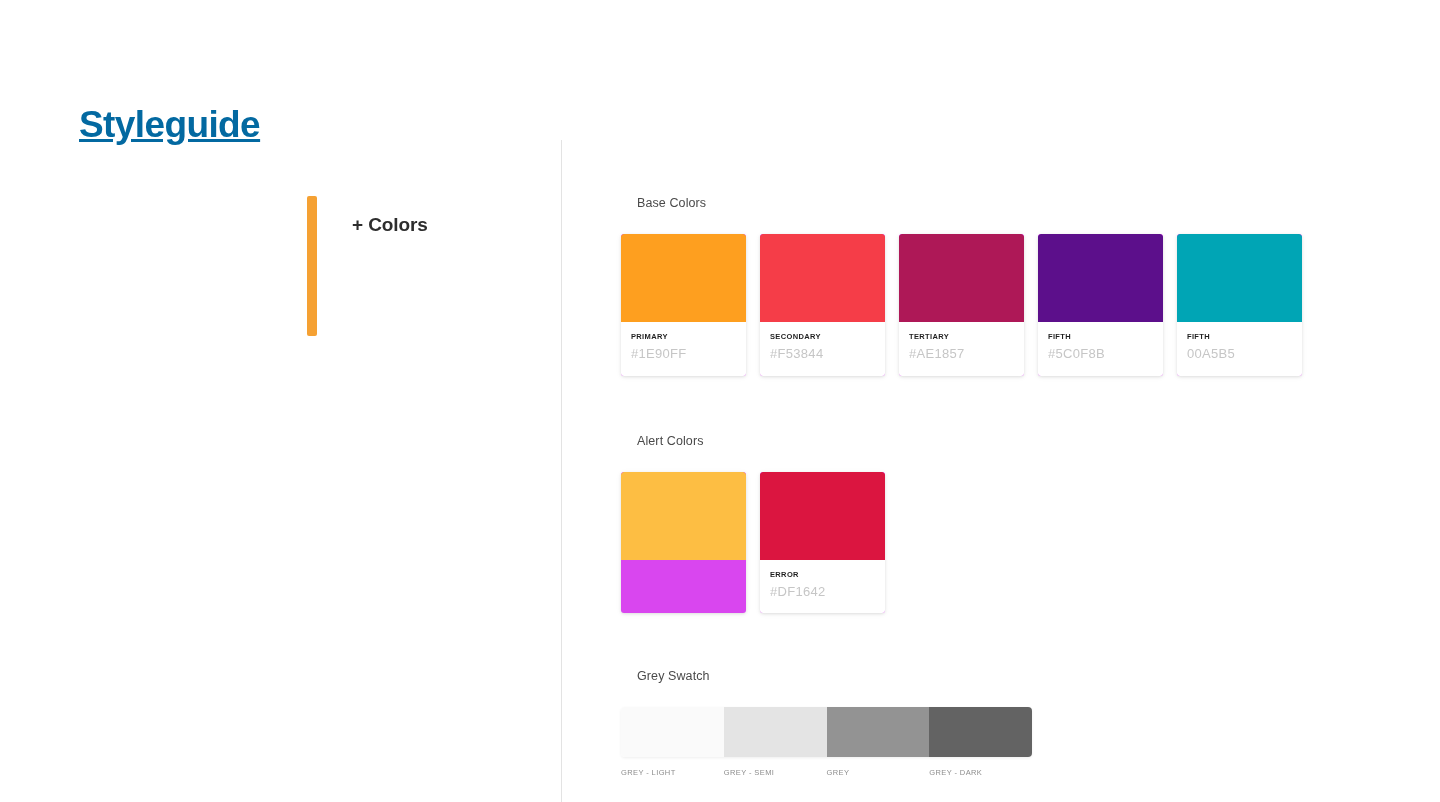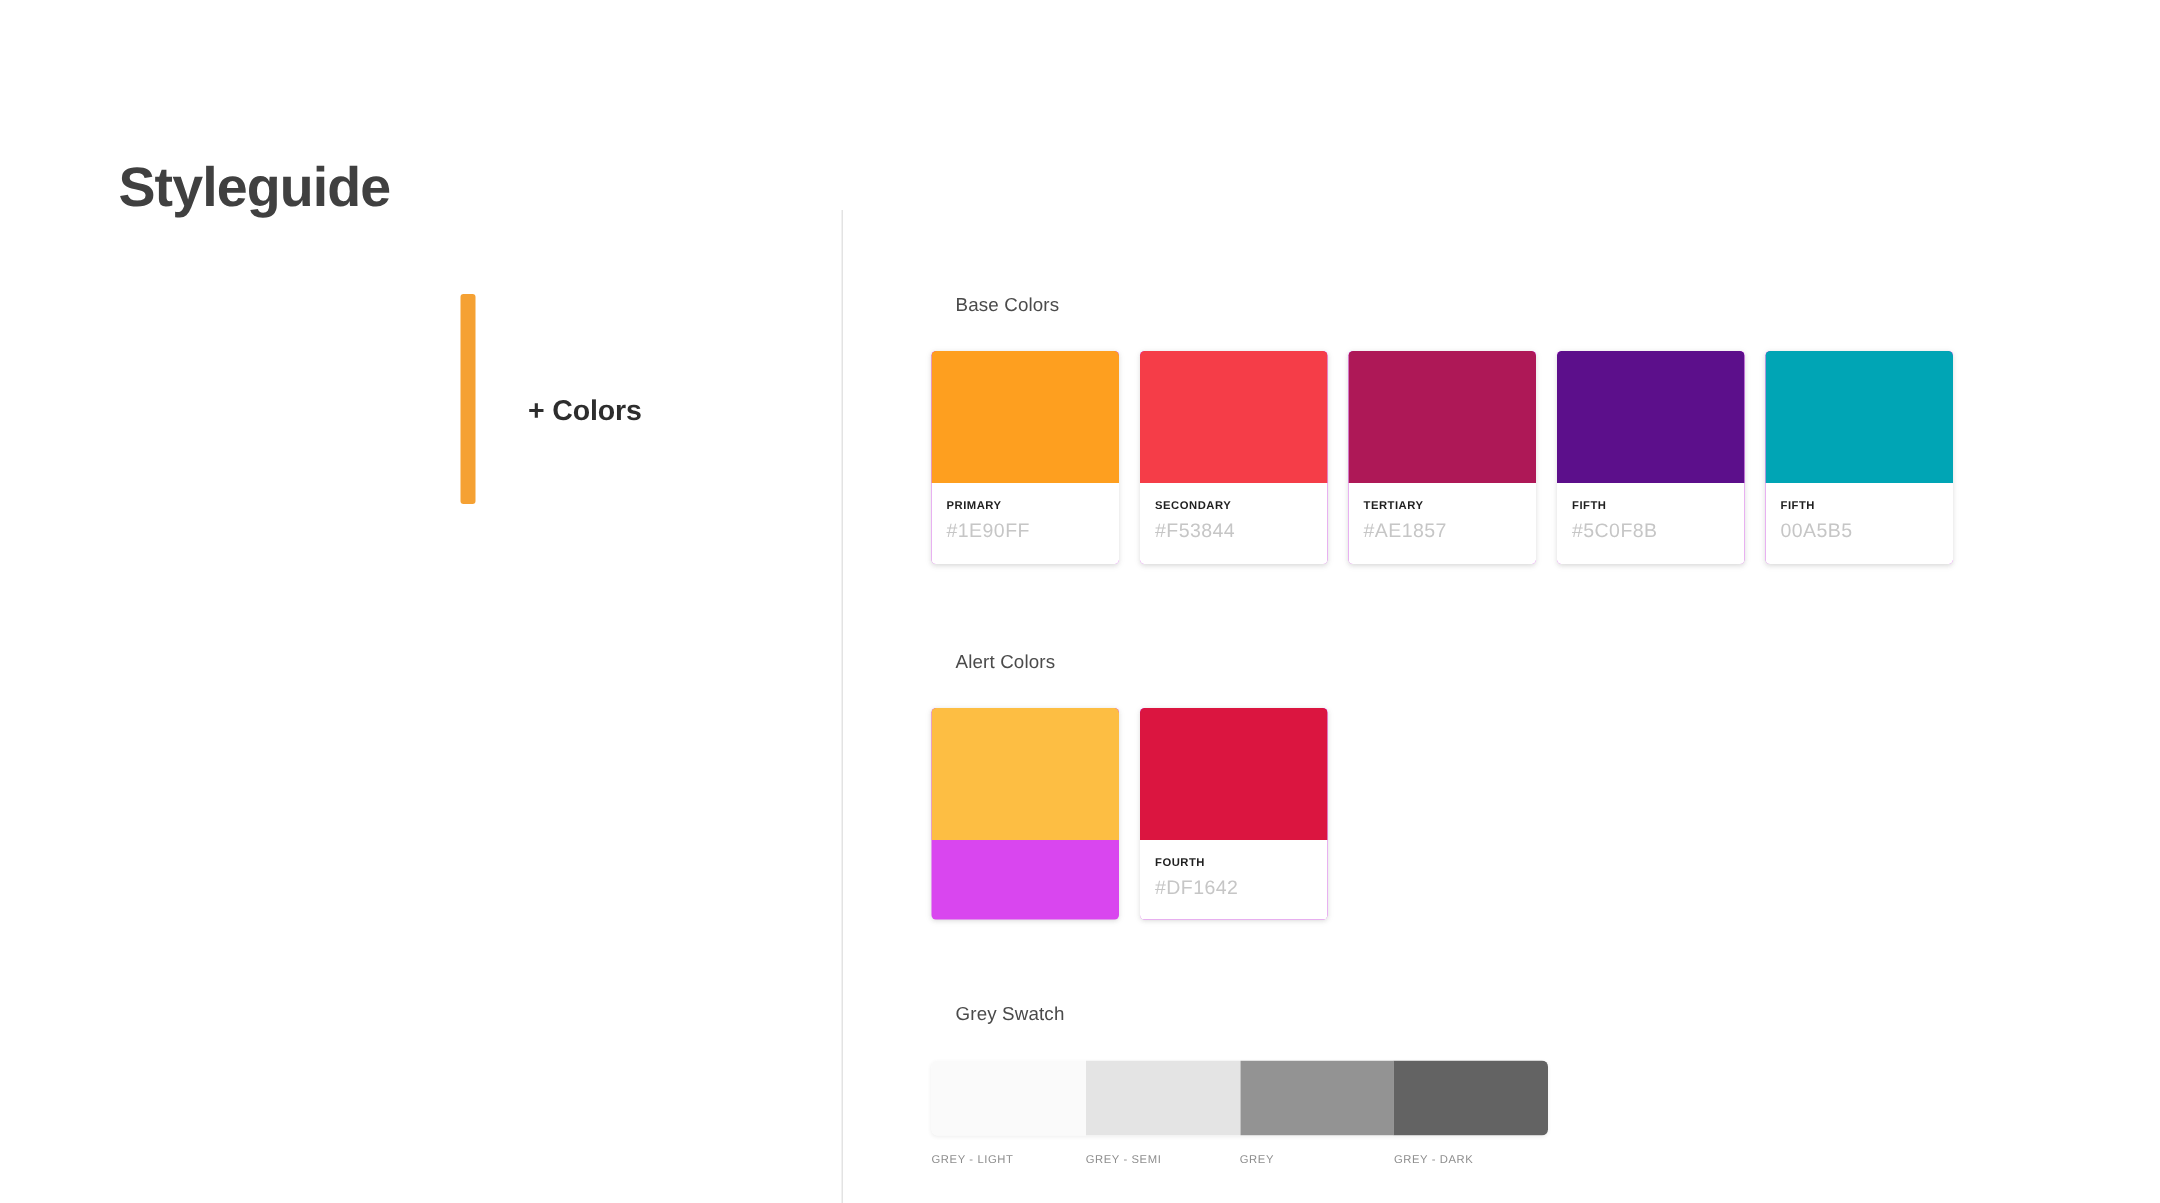--- a/index.html
+++ b/index.html
@@ -17,41 +17,42 @@
   }
 
   
   .page-title {
     position: absolute;
     left: 79px;
     top: 80px;
     font-size: 37px;
     font-weight: 700;
     letter-spacing: -0.6px;
-    color: #404040;
+    color: #0369a1;
     line-height: 1.1;
+    text-decoration: underline;
   }
 
   
   .divider {
     position: absolute;
     left: 561px;
     top: 140px;
     width: 1px;
     height: 662px;
     background: #e3e3e3;
   }
 
   
   .nav-group {
     position: absolute;
     left: 307px;
     top: 196px;
     display: flex;
-    align-items: center;
+    align-items: flex-start;
   }
   .nav-accent-bar {
     width: 10px;
     height: 140px;
     background: #f5a133;
     border-radius: 2px;
     flex: none;
   }
   .nav-label {
     margin-left: 35px;
@@ -206,21 +207,21 @@
 
   <div class="section">
     <div class="section-title">Alert Colors</div>
     <div class="swatch-row alert-row" id="alert-row">
         <div class="color-card">
           <div class="chip" style="background: rgb(253, 190, 67);"></div>
         </div>
         <div class="color-card">
           <div class="chip" style="background: rgb(219, 21, 64);"></div>
           <div class="meta">
-            <div class="cname">FOURTH</div>
+            <div class="cname">ERROR</div>
             <div class="chex">#DF1642</div>
           </div>
         </div>
       </div>
   </div>
 
   <div class="spacer-alert"></div>
 
   <div class="section">
     <div class="section-title">Grey Swatch</div>

